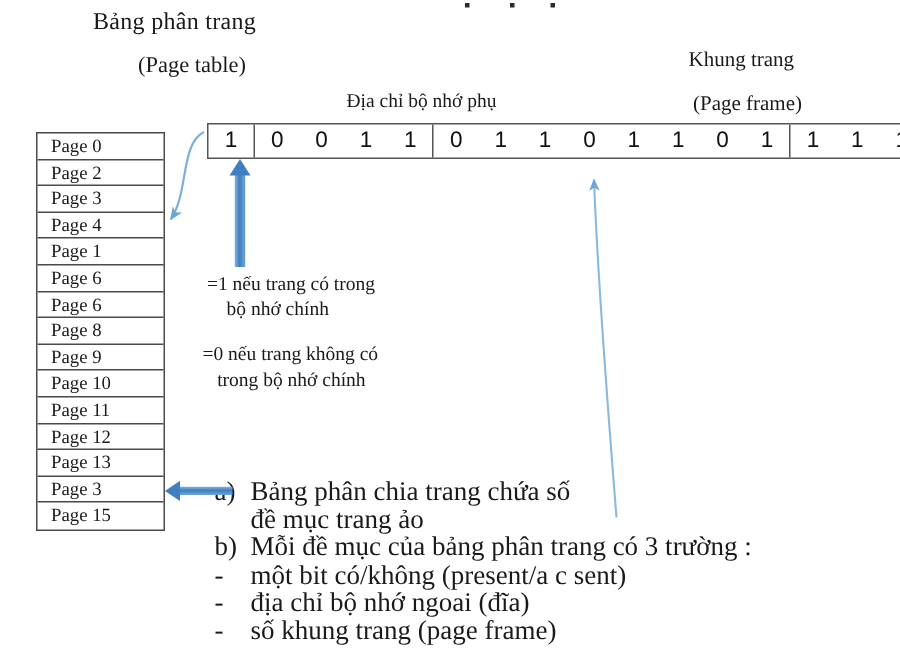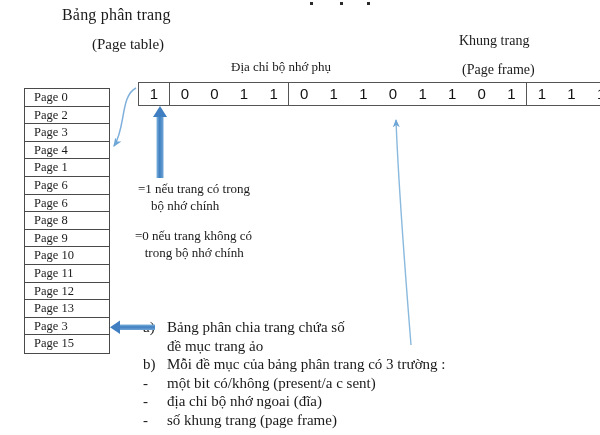--- a/index.html
+++ b/index.html
@@ -102,21 +102,21 @@
   .note {
     font-size: 13px;
     line-height: 17px;
     white-space: pre;
   }
   #note-present   { left: 138px; top: 180px; }
   #note-absent    { left: 135px; top: 227px; }
 
   #bullets {
     left: 143px; top: 318px;
-    font-size: 15px;
+    font-size: 18px;
     line-height: 18.6px;
   }
   #bullets .li { display: flex; white-space: nowrap; }
   #bullets .mk { width: 24px; flex: 0 0 24px; }
   #bullets .tx { }
   #bullets .cont { padding-left: 24px; white-space: nowrap; }
 
   
   svg.arrows {
     left: 0; top: 0;

